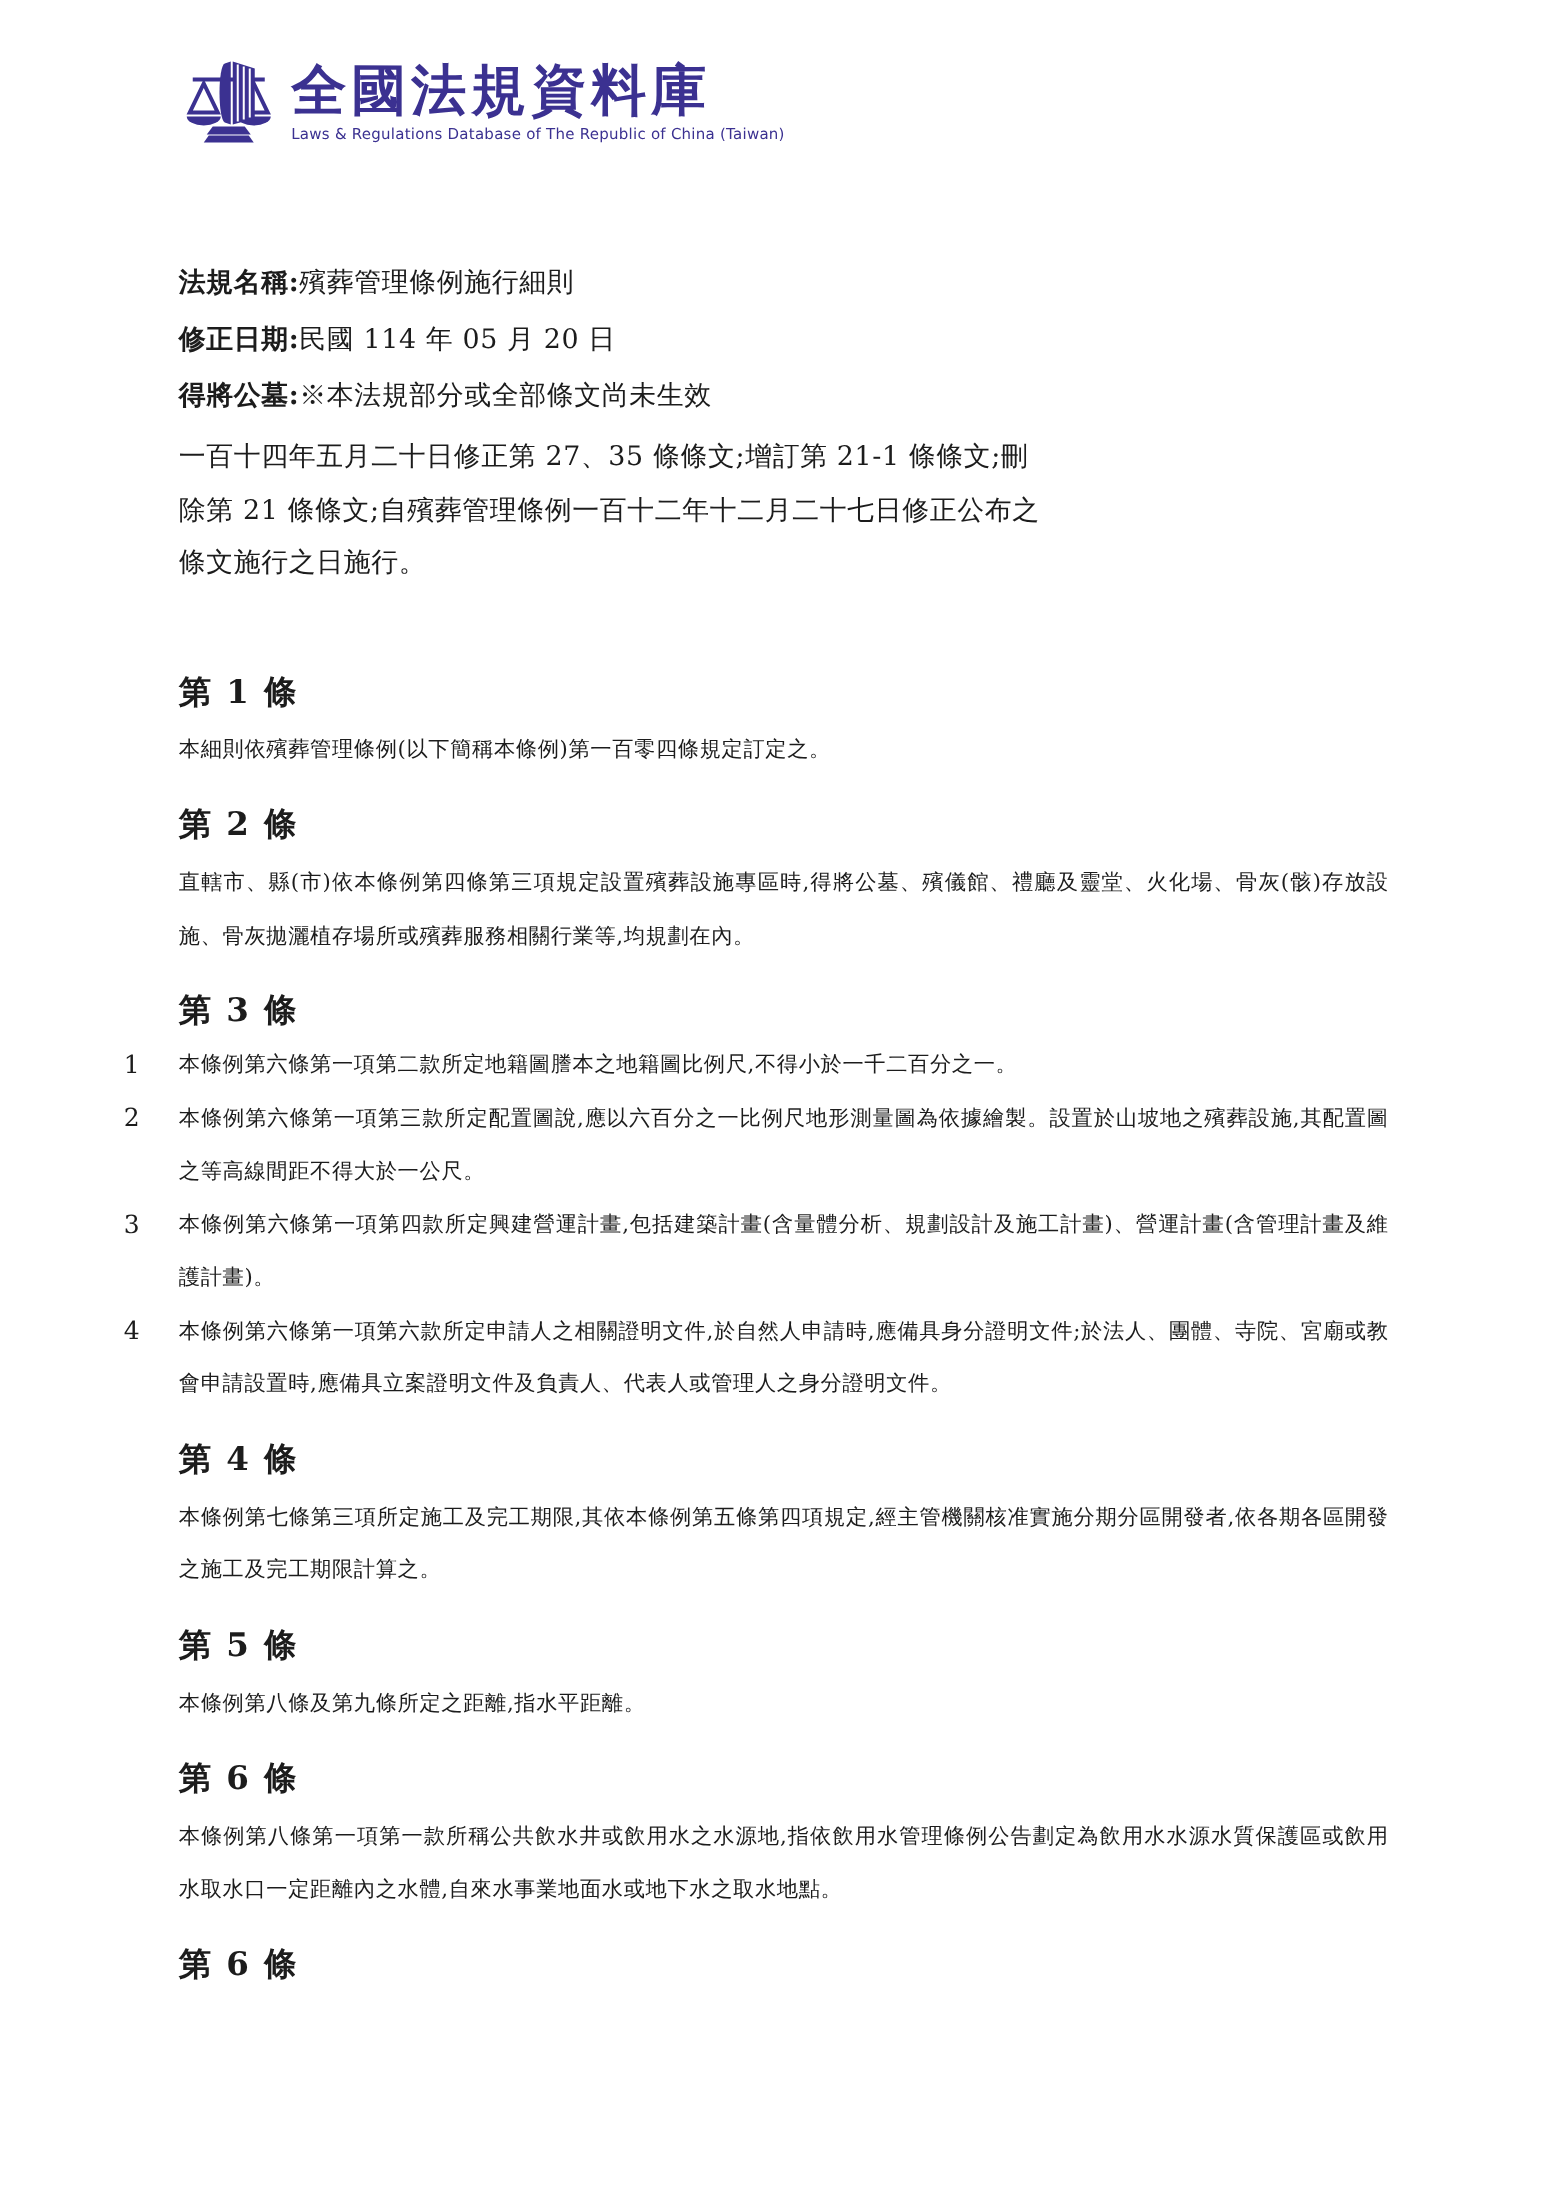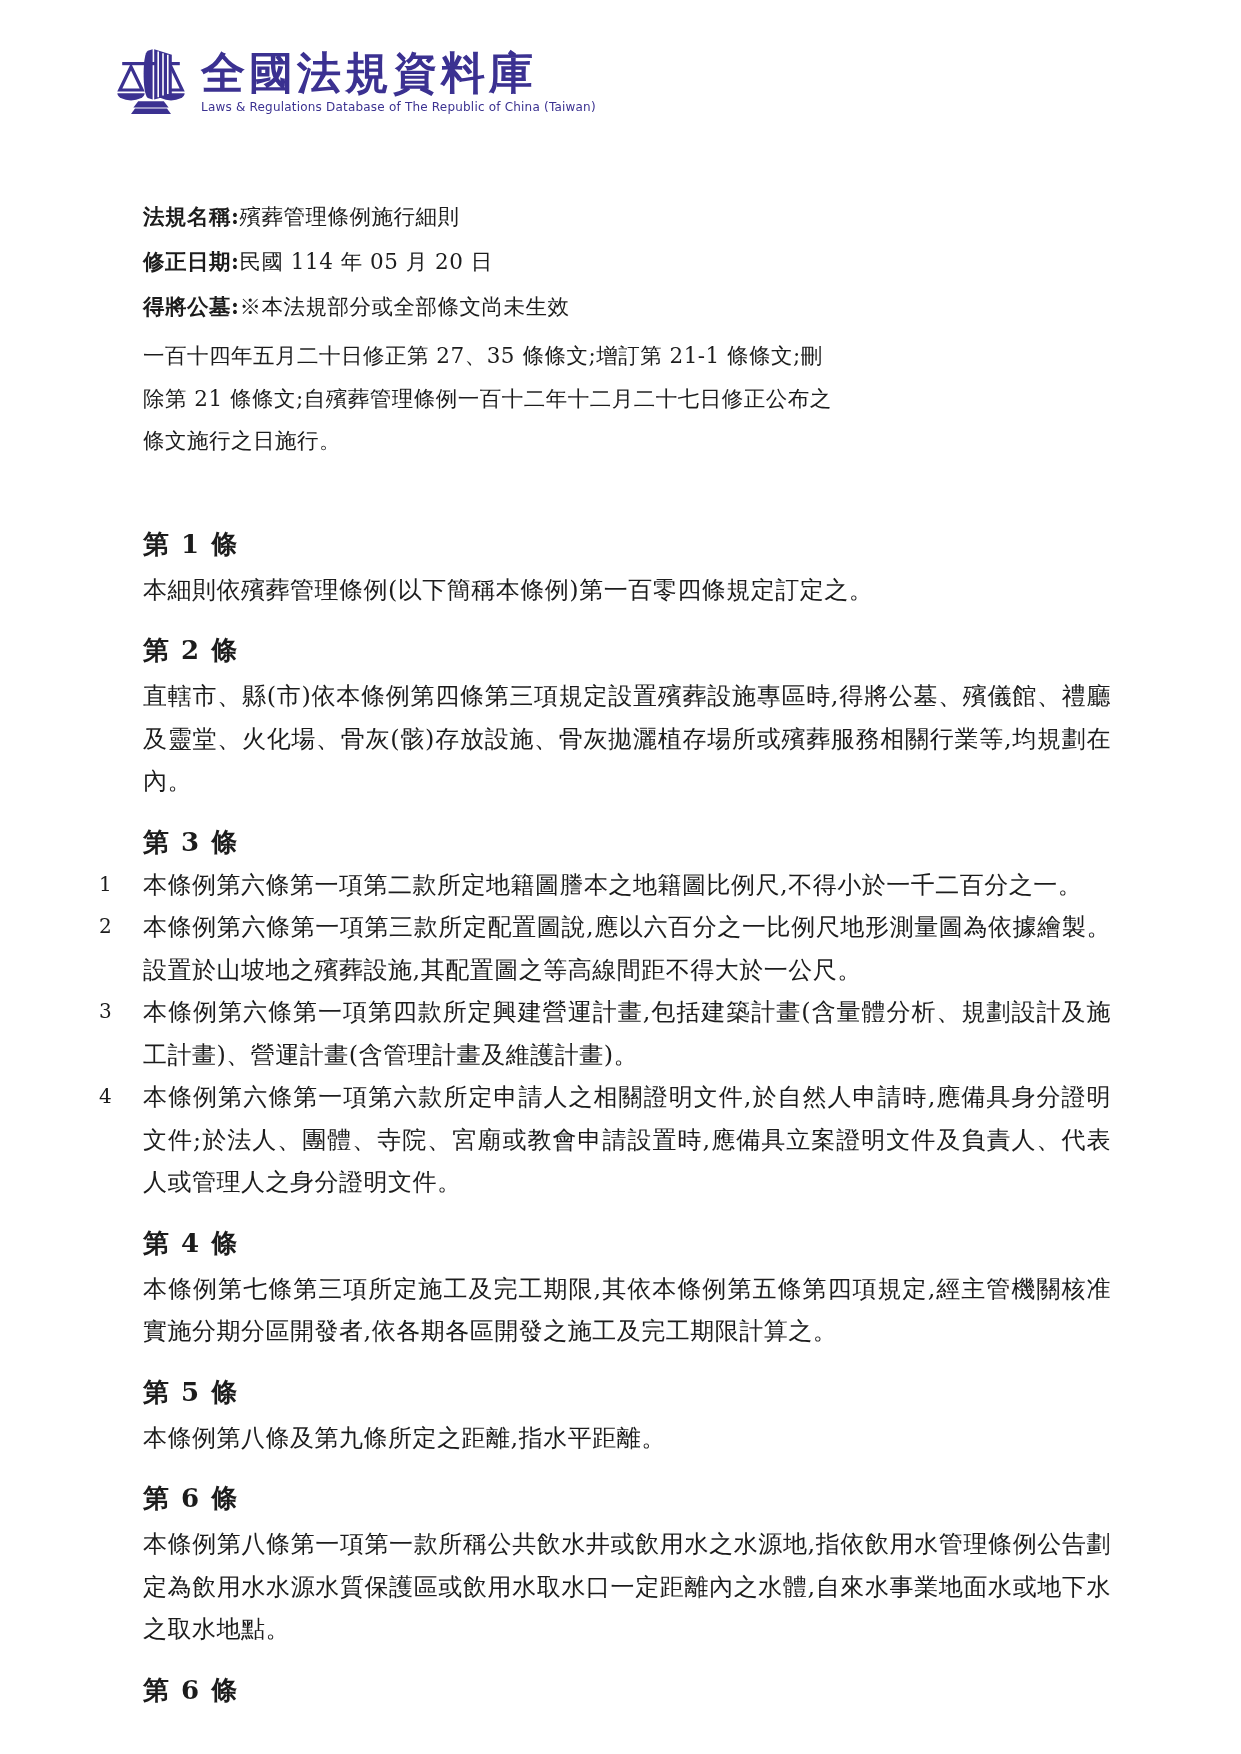--- a/index.html
+++ b/index.html
@@ -1,39 +1,39 @@
 <!DOCTYPE html>
 <html><head>
 <meta charset="utf-8">
 <style>
   * { margin:0; padding:0; box-sizing:border-box; }
   html,body { background:#ffffff; }
   body { font-family:"DejaVu Serif","Liberation Serif",serif; color:#1c1c1c; }
   .page { position:relative; width:1241px; height:1754px; background:#ffffff; overflow:hidden; }
 
   
-  .logo { position:absolute; left:111px; top:46px; display:flex; align-items:flex-start; gap:10px; cursor:pointer; }
+  .logo { position:absolute; left:143px; top:46px; display:flex; align-items:flex-start; gap:10px; cursor:pointer; }
   .logo-icon { width:80px; height:72px; flex:0 0 auto; }
   .logo-text { padding-top:4px; }
   .logo-title { font-family:"DejaVu Sans","Liberation Sans",sans-serif; font-size:44px; font-weight:700;
                 color:#3b3191; letter-spacing:4px; line-height:1.05; }
   .logo-subtitle { font-family:"DejaVu Sans","Liberation Sans",sans-serif; font-size:12px; color:#3b3191;
                    margin-top:4px; letter-spacing:0.2px; }
 
   
-  .content { position:absolute; left:143px; top:194px; width:968px; }
+  .content { position:absolute; left:143px; top:204px; width:968px; }
   .meta-row { font-size:21.5px; line-height:45px; letter-spacing:0.5px; white-space:nowrap; }
   .meta-label { font-weight:700; }
   .preamble { margin-top:6px; }
   .pre-line { font-size:21.5px; line-height:42.5px; letter-spacing:0.5px; }
 
   .article { margin-top:17px; }
   .article.first { margin-top:59px; }
   .art-h { font-size:26px; font-weight:700; line-height:44px; letter-spacing:1.5px; }
-  .art-p { font-size:24px; line-height:42.5px; letter-spacing:0.5px; text-align:justify; margin-top:3px; }
+  .art-p { font-size:17px; line-height:42.5px; letter-spacing:0.5px; text-align:justify; margin-top:3px; }
   .num-row { position:relative; }
   .num-row .art-p { margin-top:0; }
   .num { position:absolute; left:-44px; top:8px; font-size:20px; color:#1c1c1c; }
 </style>
 </head>
 <body>
 
 <div class="page">
 
   <header class="logo">

